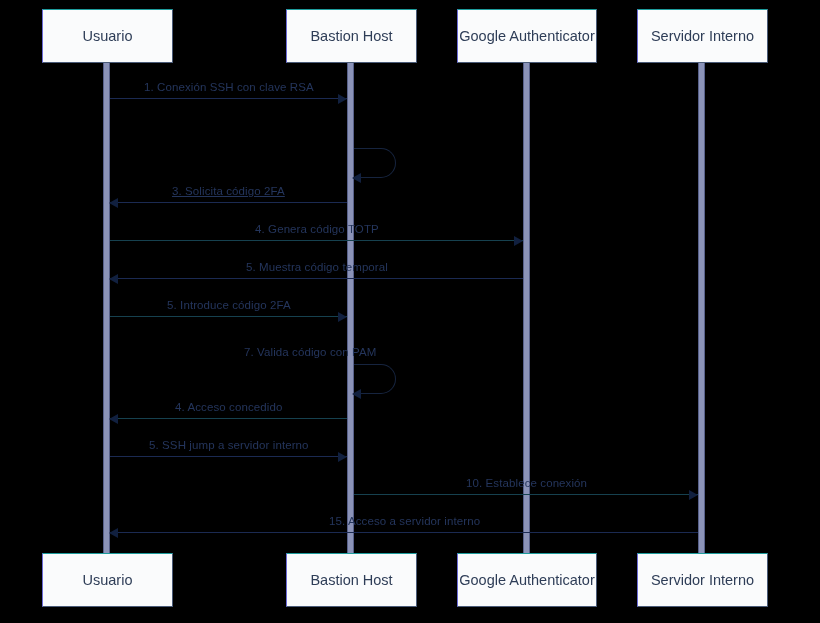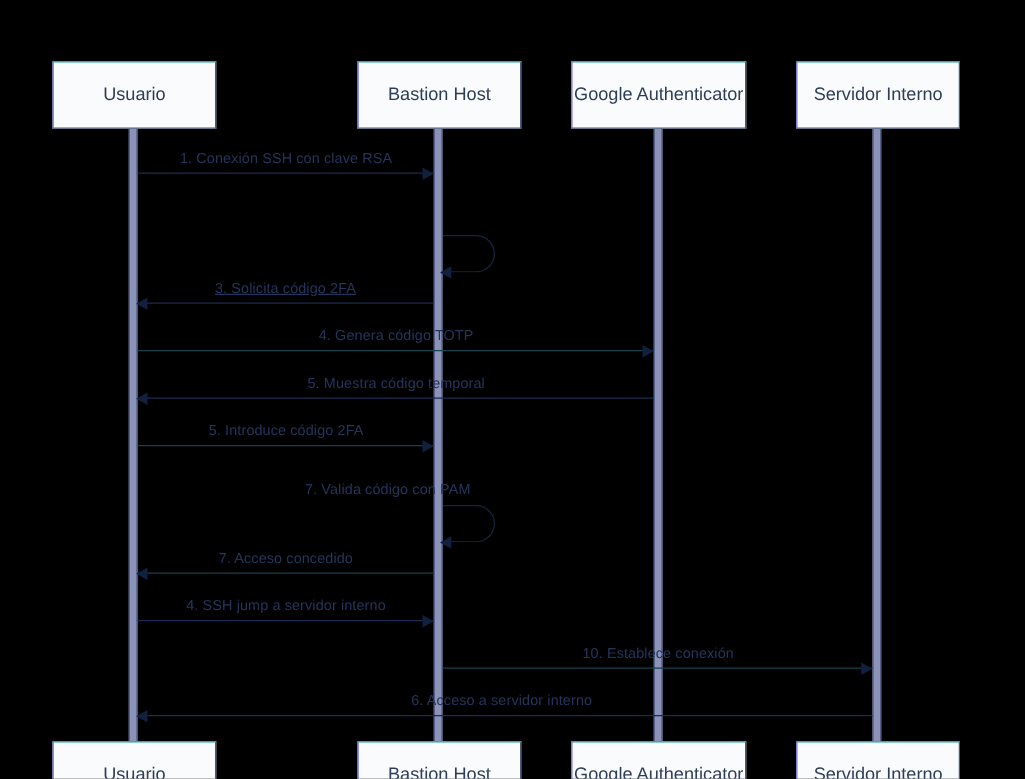--- a/index.html
+++ b/index.html
@@ -1,18 +1,18 @@
 <!DOCTYPE html>
 <html><head>
 <meta charset="utf-8">
 <style>
   html,body{margin:0;padding:0;background:#000;}
   body{width:820px;height:623px;overflow:hidden;
        font-family:"Liberation Sans","DejaVu Sans",sans-serif;}
-  #canvas{position:relative;width:820px;height:471px;background:#000000;margin-top:40px;}
+  #canvas{position:relative;width:820px;height:471px;background:#000000;}
 
   
   .pbox{position:absolute;box-sizing:border-box;
         background:#fafbfc;border:1px solid #4a5b78;
         border-top:1.5px solid #1d9c9c;border-left:1.5px solid #6b6bd6;
         display:flex;align-items:center;justify-content:center;
         color:#2e3d57;font-size:14.5px;white-space:nowrap;overflow:hidden;}
 
   
   .lifeline{position:absolute;width:7px;
@@ -87,23 +87,23 @@
     <div class="arrowL" style="top: 274px; left: 109px;"></div>
     <div class="mlabel" style="top: 261px; left: 246px;">5. Muestra código temporal</div>
     <div class="msg teal" style="left: 110px; top: 316px; width: 237px;"></div>
     <div class="arrowR" style="top: 312px; left: 338px;"></div>
     <div class="mlabel" style="top: 299px; left: 167px;">5. Introduce código 2FA</div>
     <div class="selfloop" style="left: 354px; top: 364px; width: 42px; height: 30px;"></div>
     <div class="arrowL" style="left: 352px; top: 389px;"></div>
     <div class="mlabel" style="top: 346px; left: 244px; text-align: right;">7. Valida código con PAM</div>
     <div class="msg teal" style="left: 110px; top: 418px; width: 237px;"></div>
     <div class="arrowL" style="top: 414px; left: 109px;"></div>
-    <div class="mlabel" style="top: 401px; left: 175px;">7. Acceso concedido</div>
+    <div class="mlabel" style="top: 401px; left: 175px;">4. Acceso concedido</div>
     <div class="msg" style="left: 110px; top: 456px; width: 237px;"></div>
     <div class="arrowR" style="top: 452px; left: 338px;"></div>
-    <div class="mlabel" style="top: 439px; left: 149px;">4. SSH jump a servidor interno</div>
+    <div class="mlabel" style="top: 439px; left: 149px;">5. SSH jump a servidor interno</div>
     <div class="msg teal" style="left: 354px; top: 494px; width: 344px;"></div>
     <div class="arrowR" style="top: 490px; left: 689px;"></div>
     <div class="mlabel" style="top: 477px; left: 466px;">10. Establece conexión</div>
     <div class="msg" style="left: 110px; top: 532px; width: 588px;"></div>
     <div class="arrowL" style="top: 528px; left: 109px;"></div>
-    <div class="mlabel" style="top: 515px; left: 329px;">6. Acceso a servidor interno</div>
+    <div class="mlabel" style="top: 515px; left: 329px;">15. Acceso a servidor interno</div>
   </div>
 
 </body></html>

